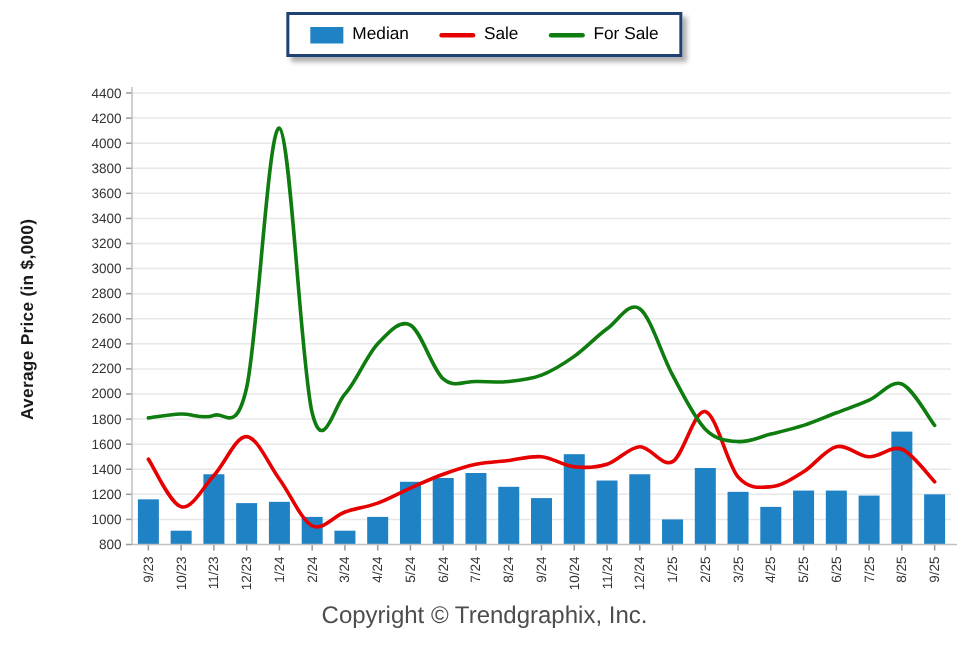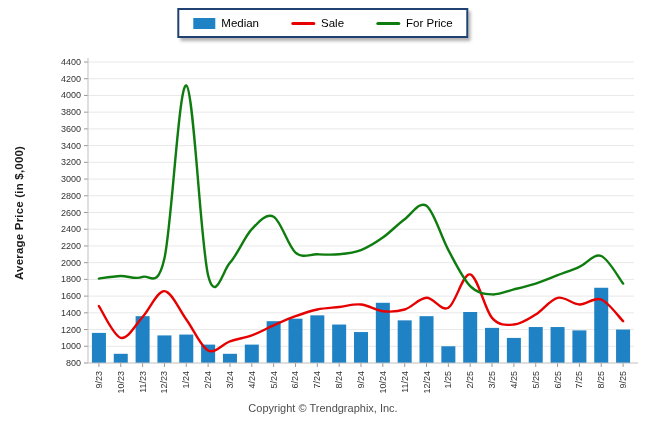--- a/index.html
+++ b/index.html
@@ -1,49 +1,49 @@
 <!DOCTYPE html>
 <html><head>
 <meta charset="utf-8">
 <style>
   html,body{margin:0;padding:0;background:#fff;}
   body{width:646px;height:434px;position:relative;font-family:"Liberation Sans",sans-serif;overflow:hidden;}
   .frame{position:absolute;inset:0;background:#fff;}
   .legend{position:absolute;top:8px;left:50%;transform:translateX(-50%);
-    display:flex;align-items:center;gap:32px;background:#fff;
+    display:flex;align-items:center;gap:20px;background:#fff;
     border:2px solid #1F4272;box-shadow:3px 3px 3px rgba(80,80,80,.45);
     padding:4px 14px;height:18px;}
   .legend-item{display:flex;align-items:center;gap:6px;font-size:11.5px;color:#000;white-space:nowrap;}
   .swatch-bar{width:22px;height:11px;background:var(--c);display:inline-block;}
   .swatch-line{width:24px;height:3px;background:var(--c);display:inline-block;border-radius:2px;}
   .y-title{position:absolute;left:9px;top:62px;height:301px;width:20px;
     display:flex;align-items:center;justify-content:center;
     writing-mode:vertical-rl;transform:rotate(180deg);
     font-size:11.5px;font-weight:bold;color:#1a1a1a;letter-spacing:.2px;}
   .footer{position:absolute;left:0;right:0;top:402px;text-align:center;
-    font-size:11px;color:#4d4d4d;}
+    font-size:16px;color:#4d4d4d;}
   svg text{font-family:"Liberation Sans",sans-serif;}
 </style>
 </head>
 <body>
 
 <div class="frame">
 
   <div class="legend">
     <div class="legend-item">
       <span class="swatch-bar" id="sw0" style="--c: #1E82C4;"></span>
       <span>Median</span>
     </div>
     <div class="legend-item">
       <span class="swatch-line" id="sw1" style="--c: #E60000;"></span>
       <span>Sale</span>
     </div>
     <div class="legend-item">
       <span class="swatch-line" id="sw2" style="--c: #0E7C0E;"></span>
-      <span>For Price</span>
+      <span>For Sale</span>
     </div>
   </div>
 
   <div class="y-title">Average Price (in $,000)</div>
 
   <svg id="chart" width="646" height="434" viewBox="0 0 646 434">
       <g>
         <line x1="88" y1="346.27777777777777" x2="634" y2="346.27777777777777" stroke="#E8E8E8" stroke-width="1"></line>
         <line x1="88" y1="329.55555555555554" x2="634" y2="329.55555555555554" stroke="#E8E8E8" stroke-width="1"></line>
         <line x1="88" y1="312.8333333333333" x2="634" y2="312.8333333333333" stroke="#E8E8E8" stroke-width="1"></line>

